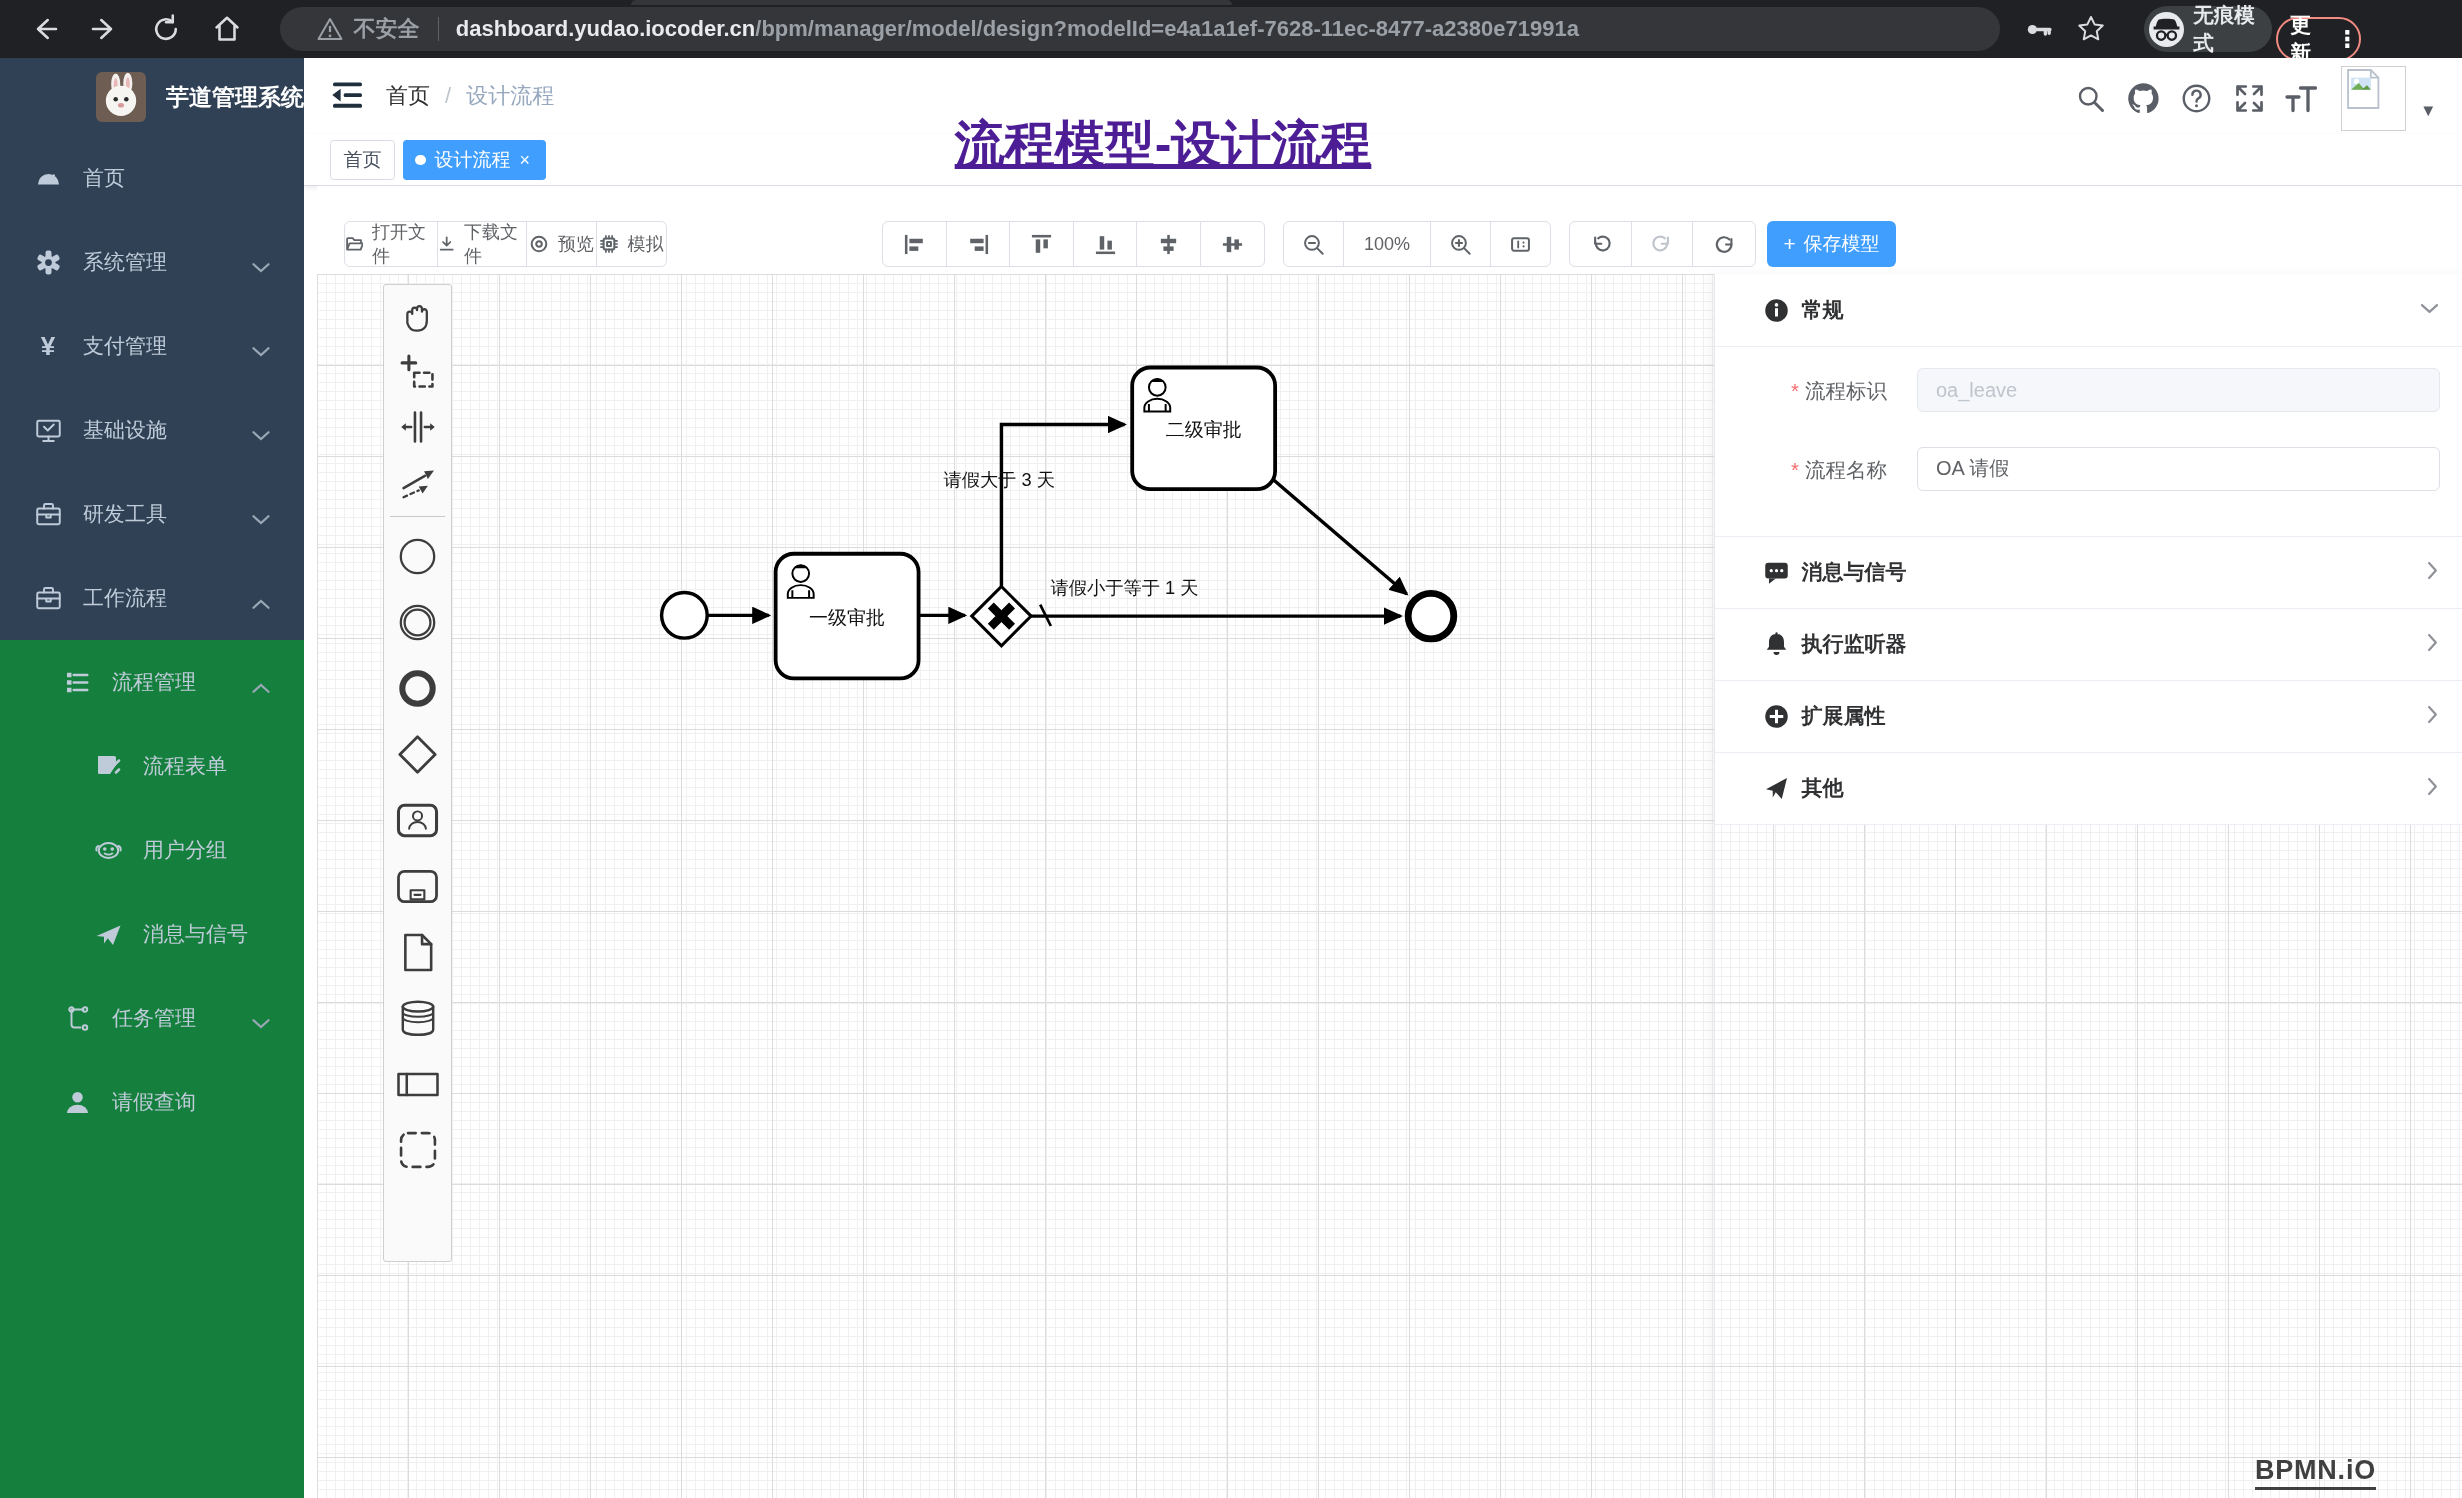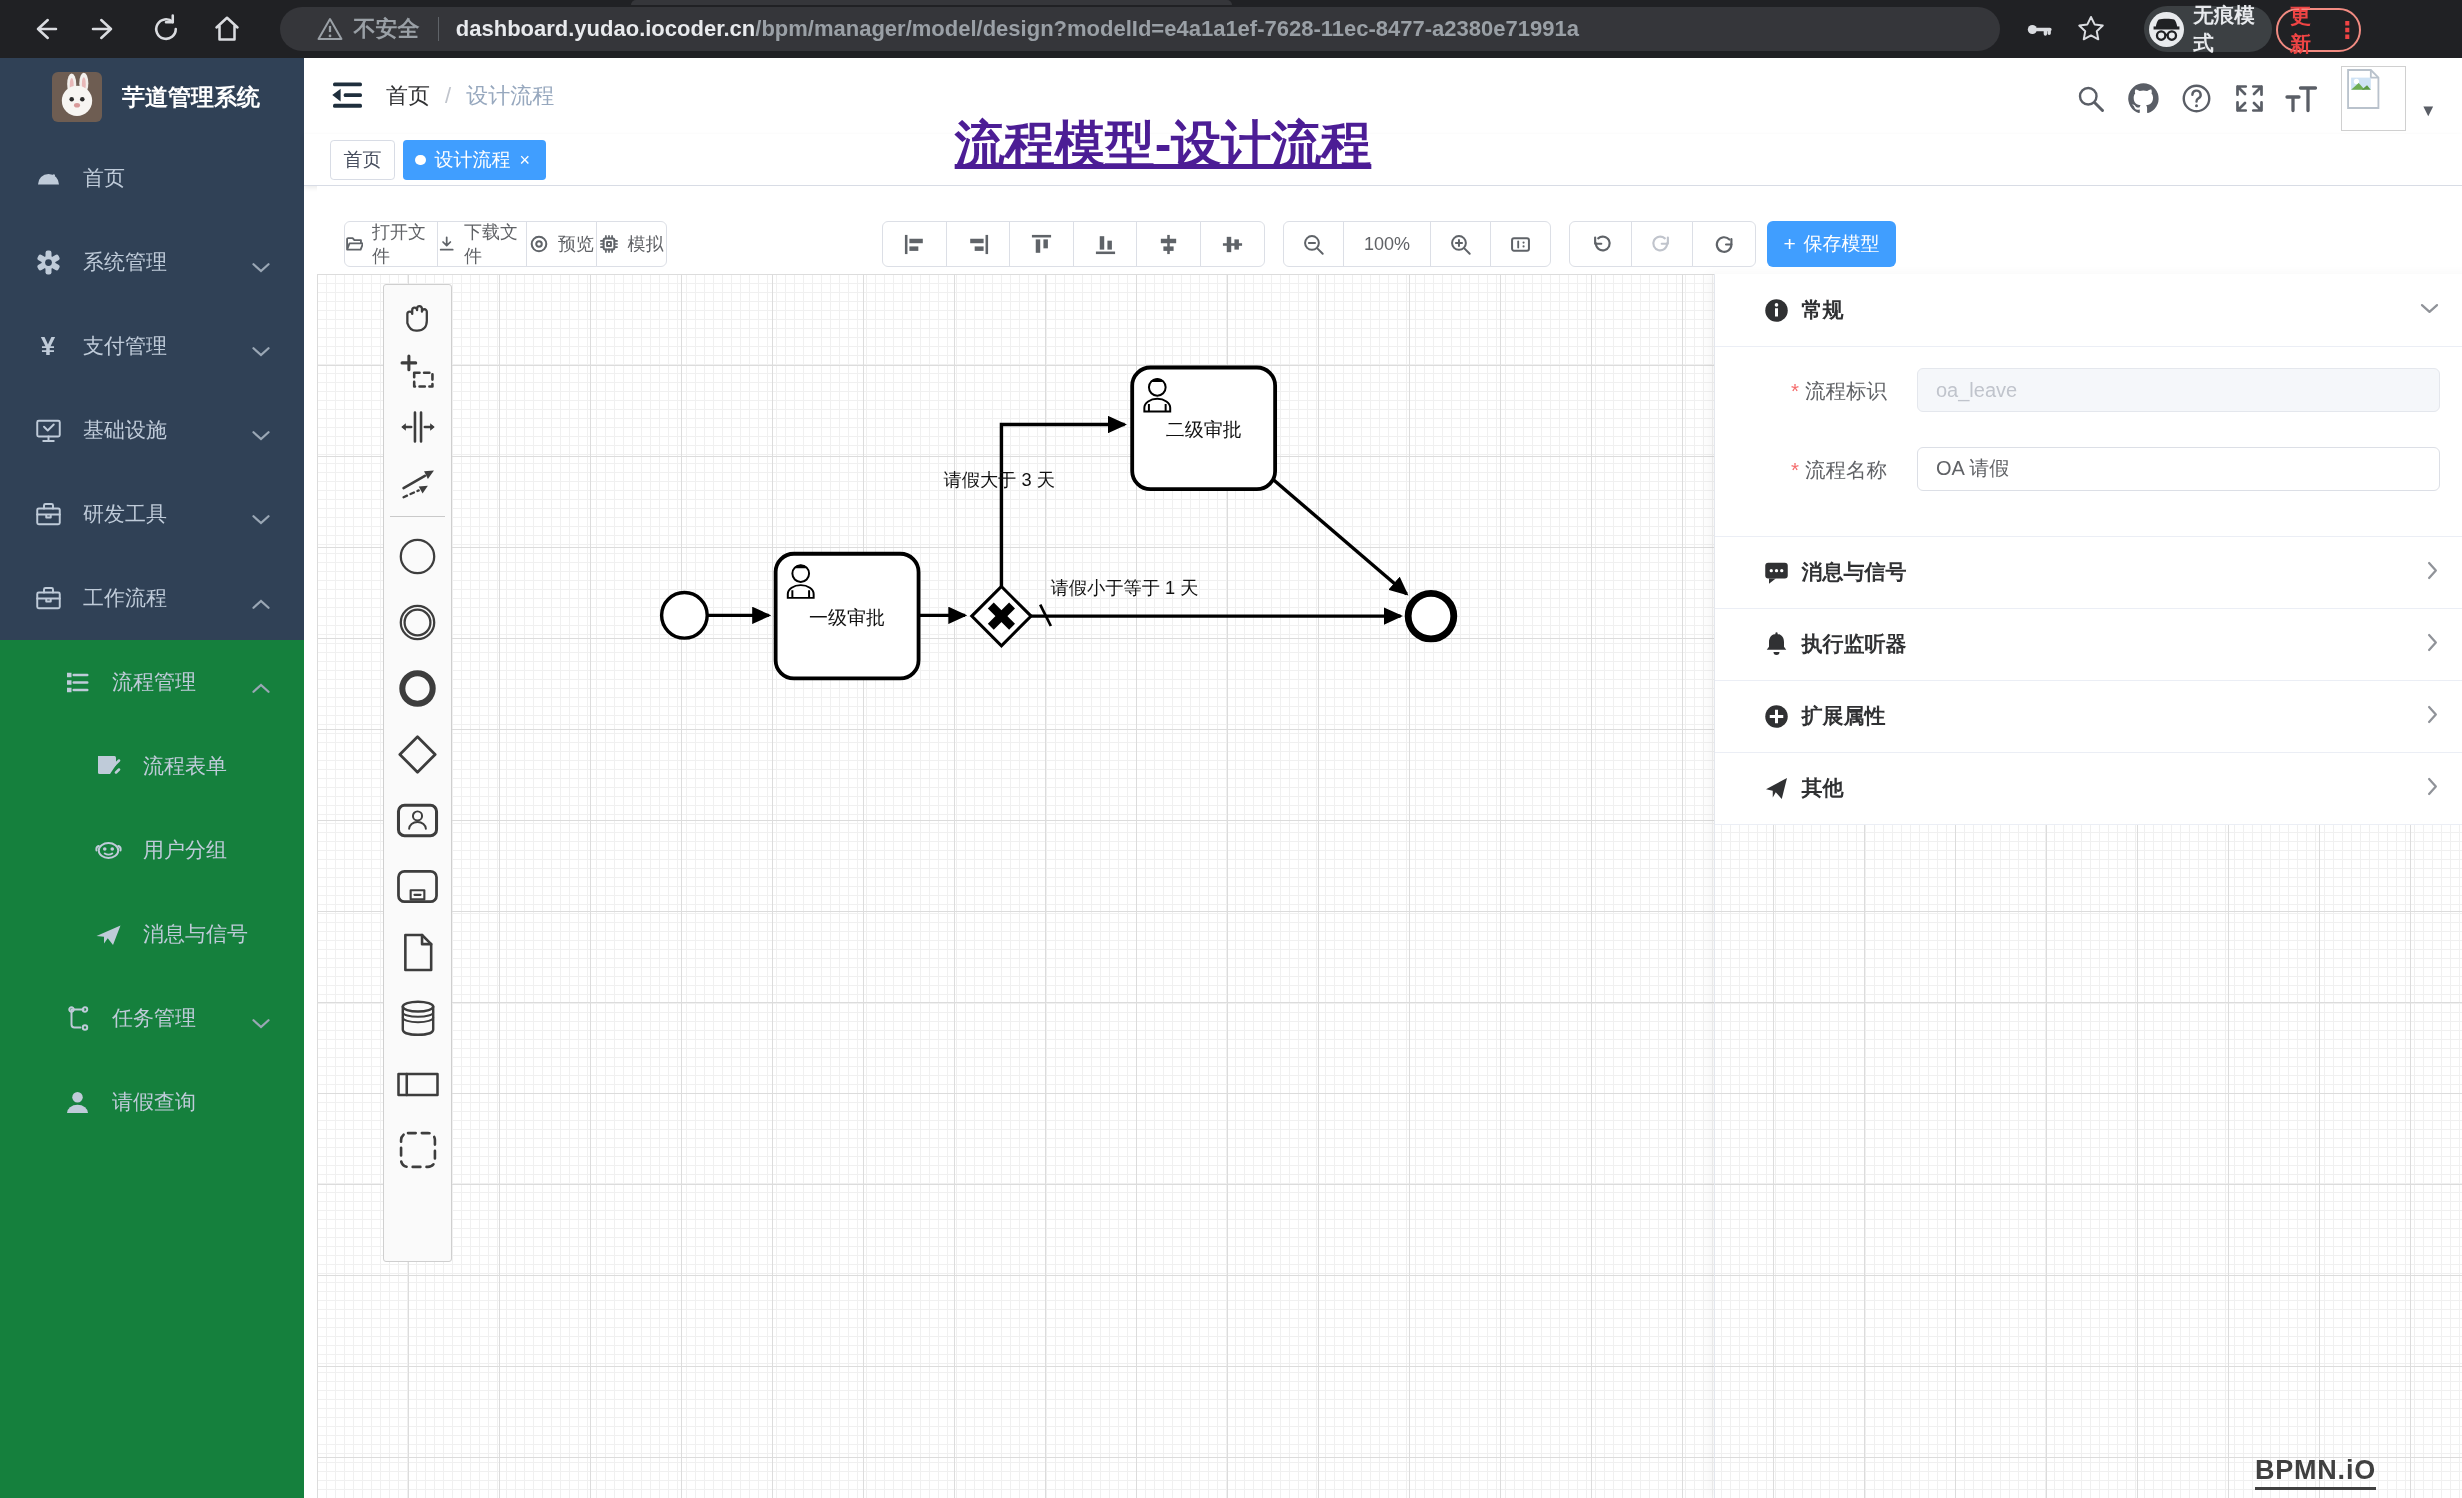--- a/index.html
+++ b/index.html
@@ -12,28 +12,28 @@
   .bicon { position:absolute; top:10.6px; width:37px; height:37px; display:flex; align-items:center; justify-content:center; color:#dadce0; }
   .bicon svg { stroke:#dadce0; fill:none; stroke-width:3.4; stroke-linecap:round; stroke-linejoin:round; }
   .urlbar { position:absolute; left:280px; top:6.8px; width:1720px; height:44px; background:#35363a; border-radius:22px; display:flex; align-items:center; color:#9aa0a6; font-size:22px; }
   .urlbar .warn { margin-left:37px; display:flex; align-items:center; }
   .urlbar .sec { margin-left:10.6px; color:#9aa0a6; }
   .urlbar .sep { width:1.5px; height:24px; background:#5f6368; margin:0 16.7px 0 18px; }
   .url-domain { color:#e8eaed; }
   .url-path { color:#9aa0a6; }
   .incog { position:absolute; left:2144px; top:6px; width:128px; height:46px; background:#3c4043; border-radius:23px; display:flex; align-items:center; color:#e8eaed; font-size:20.5px; }
   .incog-ic { width:35px; height:35px; background:#e8eaed; border-radius:50%; margin:0 9px 0 5.3px; position:relative; }
-  .update { position:absolute; left:2276px; top:8px; width:85px; height:44px; border:2.3px solid #f28b82; border-radius:22px; color:#ef4444; font-size:21px; display:flex; align-items:center; }
+  .update { position:absolute; left:2276px; top:17px; width:85px; height:44px; border:2.3px solid #f28b82; border-radius:22px; color:#ffffff; font-size:21px; display:flex; align-items:center; }
   .update .lbl { margin-left:12px; }
   .update .dots { margin-left:9px; font-size:23px; letter-spacing:0; }
 
   
   .app { position:absolute; left:0; top:58px; width:2462px; height:1440px; display:flex; }
   .sidebar { width:304px; height:100%; background:#304156; flex:none; display:flex; flex-direction:column; }
-  .logo-row { height:78px; display:flex; align-items:center; padding-left:52px; }
+  .logo-row { height:78px; display:flex; align-items:center; padding-left:52px;justify-content:flex-end; }
   .logo-av { width:50px; height:50px; border-radius:6px; overflow:hidden; flex:none; }
   .logo-title { color:#fff; font-size:23px; font-weight:bold; margin-left:20px; white-space:nowrap; }
   .menu { flex:1; display:flex; flex-direction:column; }
   .mi { height:84px; display:flex; align-items:center; position:relative; color:#bfcbd9; font-size:21px; cursor:pointer; }
   .mi .ic { width:30px; display:flex; justify-content:center; margin-right:20px; flex:none; }
   .mi .ic svg { stroke:#bfcbd9; fill:none; stroke-width:2.6; stroke-linecap:round; stroke-linejoin:round; }
   .mi .ic .fill { fill:#bfcbd9; stroke:none; }
   .mi .chev { position:absolute; right:33px; top:50%; margin-top:-6.8px; }
   .mi .chev svg { stroke:#9aa7b5; fill:none; stroke-width:3; stroke-linecap:round; }
   .lv1 { padding-left:33px; }

